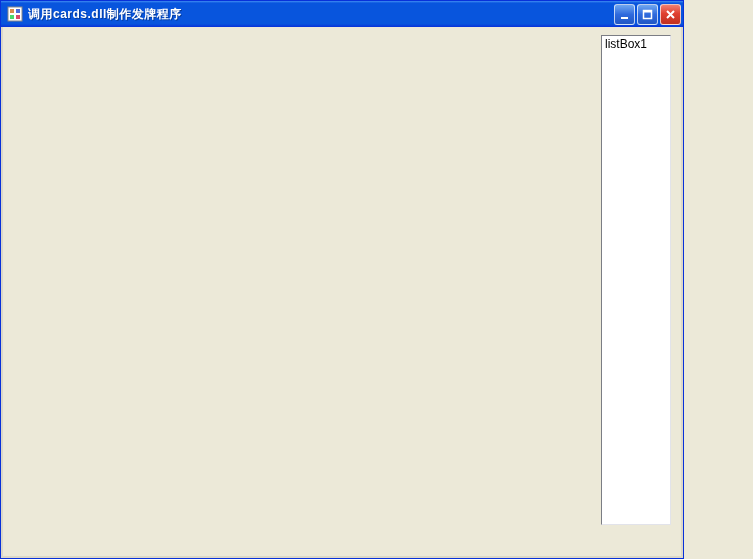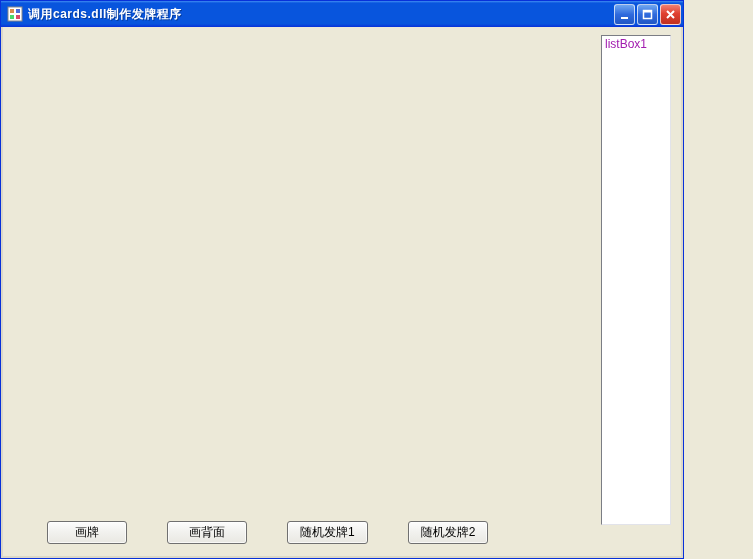--- a/index.html
+++ b/index.html
@@ -85,21 +85,21 @@
     width: 70px;
     height: 490px;
     background: #fff;
     border-top: 1px solid #7b7d84;
     border-left: 1px solid #7b7d84;
     border-right: 1px solid #e2e3ea;
     border-bottom: 1px solid #e2e3ea;
     padding: 1px 3px;
     font-family: Tahoma, "SimSun", sans-serif;
     font-size: 12px;
-    color: #a21caf;
+    color: #000000;
     overflow: hidden;
   }
   .button-row {
     position: absolute;
     left: 44px;
     bottom: 12px;
     display: flex;
     gap: 40px;
   }
   .wf-button {
@@ -155,22 +155,16 @@
       </div>
     </div>
   </div>
 
   <div class="client-area">
 
     <div class="listbox">
       <div>listBox1</div>
     </div>
 
-    <div class="button-row">
-      <button class="wf-button">画牌</button>
-      <button class="wf-button">画背面</button>
-      <button class="wf-button">随机发牌1</button>
-      <button class="wf-button">随机发牌2</button>
-    </div>
 
   </div>
 
 </div>
 
 </body></html>

